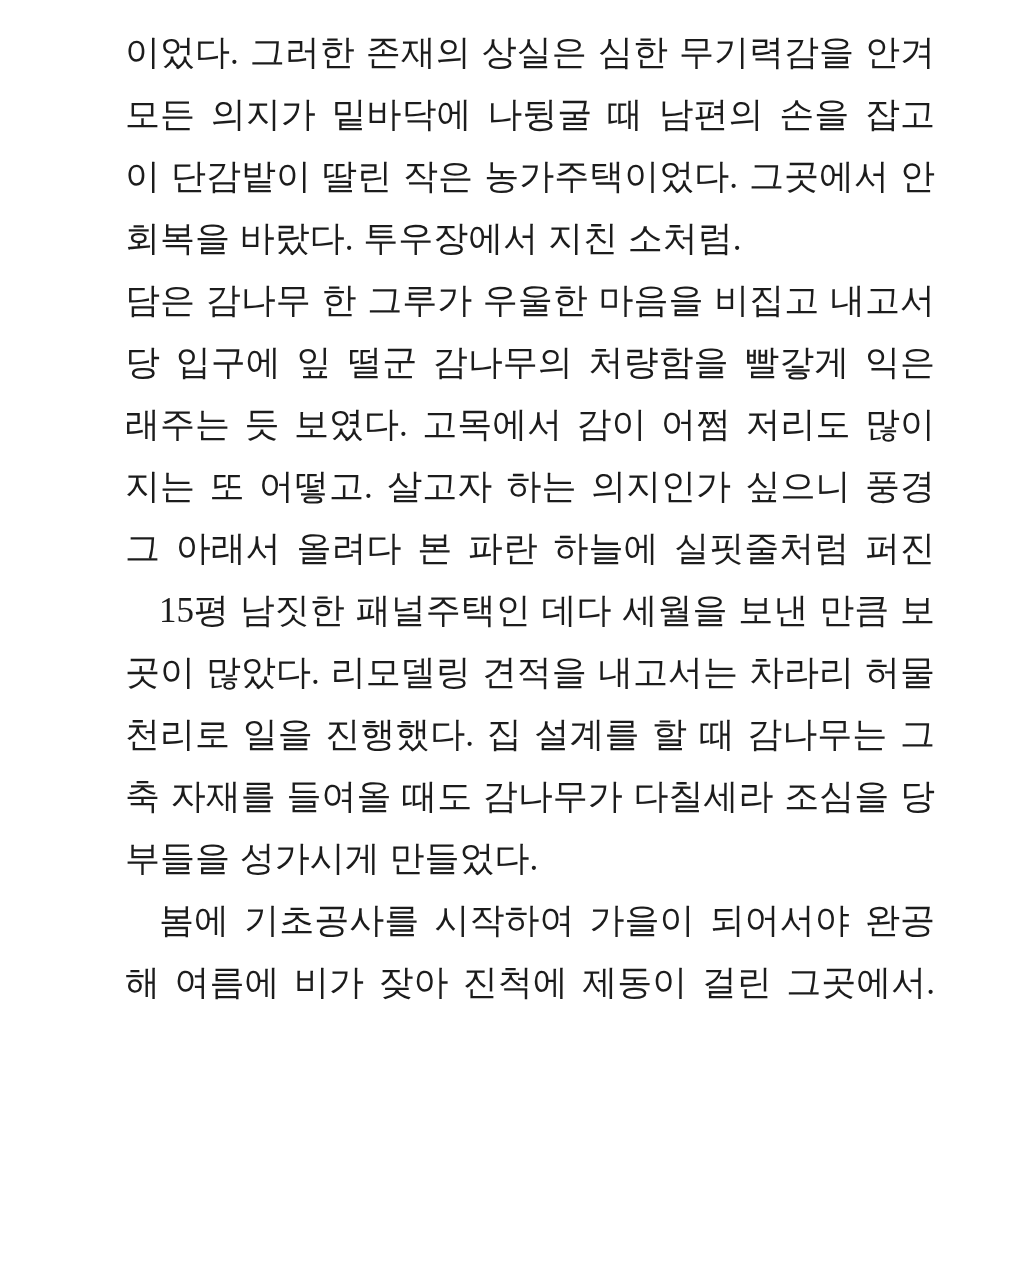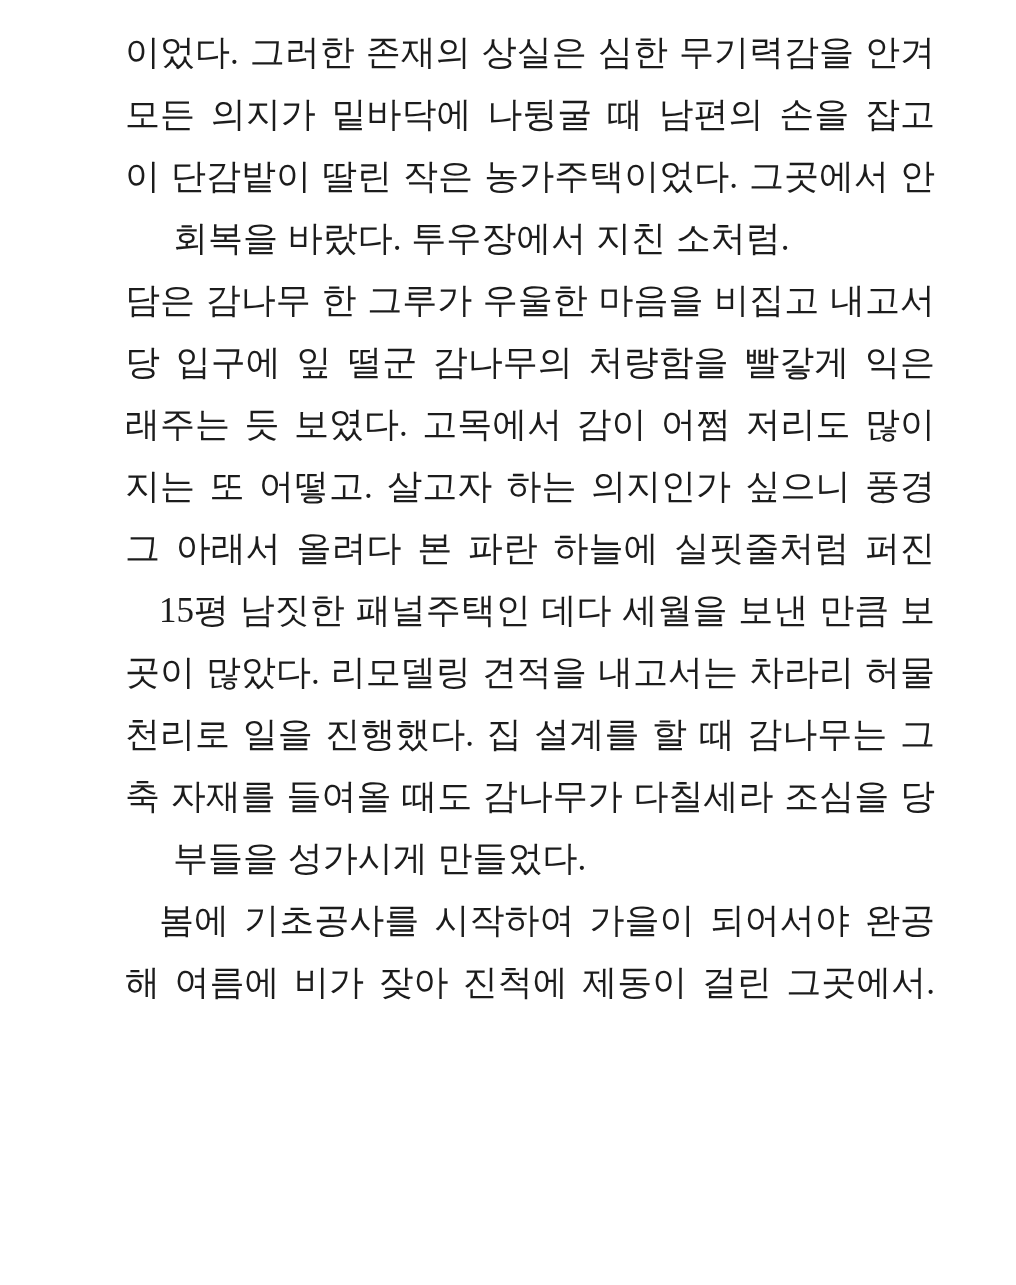--- a/index.html
+++ b/index.html
@@ -33,21 +33,20 @@
     height: 62px;
     text-align: justify;
     text-align-last: justify;
     word-spacing: 1px;
     white-space: normal;
     overflow: hidden;
   }
   .text-line.short {
     text-align: left;
     text-align-last: left;
-    margin-left: 48px;
   }
   .text-line.indent {
     padding-left: 34px;
   }
 </style>
 </head>
 <body style="--page-bg: #ffffff; --page-text: #1c1c1c;">
 
 <main class="page">
   <div class="text-column" id="text-column">

